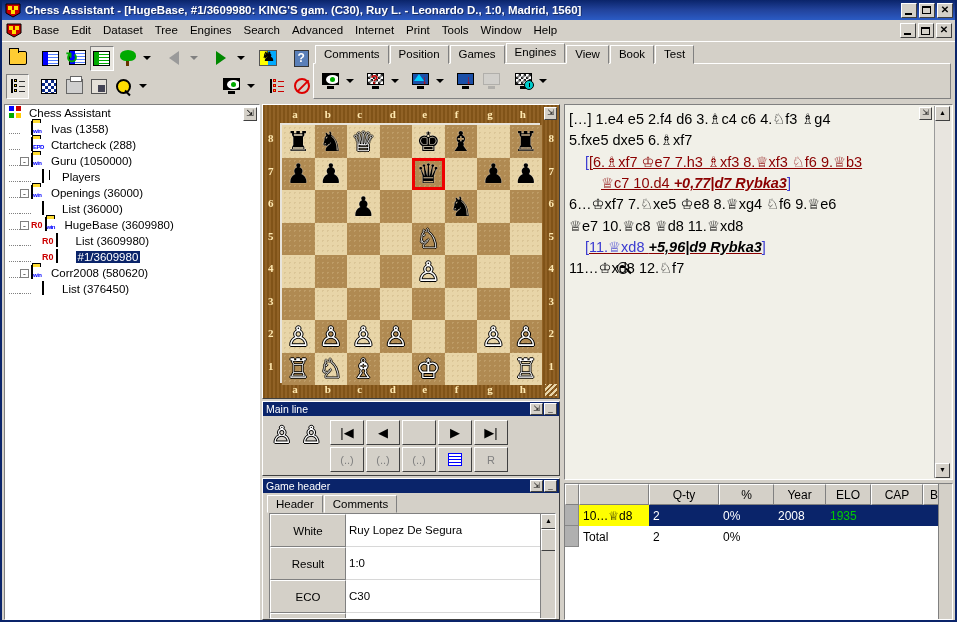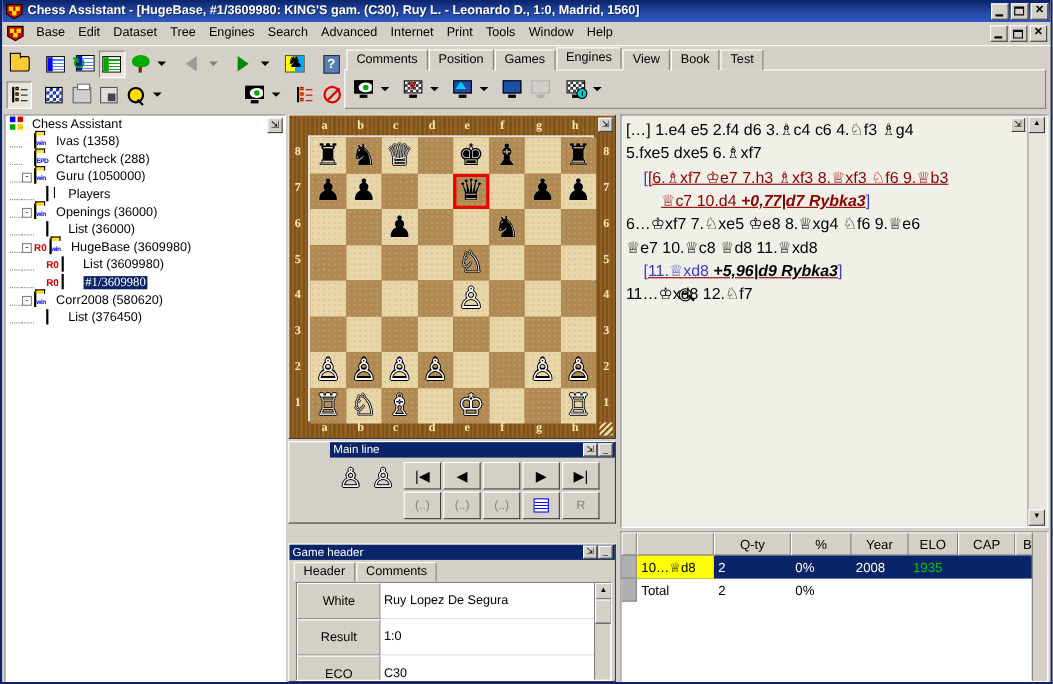--- a/index.html
+++ b/index.html
@@ -211,21 +211,21 @@
   .tnode { display: flex; align-items: center; height: 16px; padding-left: 4px; white-space: nowrap; }
   .tbox {
     width: 9px; height: 9px; border: 1px solid #808080; background: #fff;
     font-size: 8px; line-height: 7px; text-align: center; margin-right: 2px;
     flex: none; color: #000; font-family: "Liberation Mono", monospace;
   }
   .tspacer { width: 11px; flex: none; }
   .tdots { width: 11px; flex: none; border-bottom: 1px dotted #808080; height: 9px; }
   .ticon { width: 17px; height: 14px; margin-right: 3px; flex: none; position: relative; }
   .tlabel { font-size: 11.5px; color: #000; }
-  .tlabel.sel { background: #0a246a; color: #fff; padding: 0 2px; font-family: Liberation Serif, serif; }
+  .tlabel.sel { background: #0a246a; color: #fff; padding: 0 2px; }
   .ro-badge { color: #c00; font-size: 9px; font-weight: bold; margin-right: 2px; flex:none; font-family:"Liberation Sans",sans-serif;}
   .fold {
     width: 16px; height: 13px; background: #fd3; border: 1px solid #000;
     position: relative;
   }
   .fold::before { content:''; position:absolute; left:0; top:-3px; width:7px;height:3px;background:#fd3;border:1px solid #000;border-bottom:none;}
   .fold span { position:absolute; left:1px; bottom:0; font-size:6px; color:#00f; font-weight:bold; line-height:6px; letter-spacing:-0.5px;}
   .listico {
     width: 14px; height: 13px; background: #fff; border: 1px solid #000;
     background-image: repeating-linear-gradient(to bottom,#fff 0 2px,#88a 2px 3px);
@@ -279,40 +279,40 @@
     display: flex; align-items: center; padding-left: 3px;
     font-size: 10.5px; font-weight: normal;
   }
   .ptitle .pbtns { margin-left: auto; display:flex; gap:1px; padding-right:2px; }
   .pbtn { width: 13px; height: 12px; background: #d4d0c8; color:#000;
           border: 1px solid; border-color: #fff #404040 #404040 #fff;
           font-size: 8px; text-align: center; line-height: 9px; }
 
   .mainline-pane {
     border: 1px solid; border-color: #fff #404040 #404040 #fff;
-    width: 298px; background: #d4d0c8; margin-top: 2px; padding-left: 37px;
+    width: 298px; background: #d4d0c8; margin-top: 2px;
   }
   .ml-body { display: flex; padding: 4px 2px 3px 4px; }
   .ml-pawns { display: flex; gap: 8px; align-items: flex-start; padding: 3px 8px 0 4px; }
   .ml-pawns span { font-size: 24px; line-height: 1; }
   .navgrid { display: grid; grid-template-columns: repeat(5, 34px); gap: 2px; }
   .navbtn {
     height: 25px; background: #d4d0c8;
     border: 1px solid; border-color: #fff #404040 #404040 #fff;
     display: flex; align-items: center; justify-content: center;
     font-size: 13px; color: #000;
   }
   .navbtn.blank { }
   .navbtn.dis { color: #808080; font-size: 11px; }
   .navbtn .lgrid { width:14px;height:13px;background:#fff;border:1px solid #00f;
      background-image: repeating-linear-gradient(to bottom,#fff 0 2px,#00f 2px 3px);}
 
   .gh-pane {
     border: 1px solid; border-color: #fff #404040 #404040 #fff;
-    width: 298px; background: #d4d0c8; margin-top: 18px; flex: 1;
+    width: 298px; background: #d4d0c8; margin-top: 2px; flex: 1;
     display: flex; flex-direction: column; overflow: hidden;
   }
   .gh-tabs { display: flex; align-items: flex-end; height: 18px; padding-left: 4px; margin-top:2px; }
   .gh-tab { padding: 2px 8px; font-size: 11.5px; background:#d4d0c8;
     border: 1px solid; border-color: #fff #808080 #d4d0c8 #fff; margin-right:1px; }
   .gh-tab.active { border-bottom-color: transparent; }
   .gh-table {
     margin: 0 3px 0 6px; border: 1px solid; border-color:#808080 #fff #fff #808080;
     background: #fff; flex: 1; display: flex; position: relative; overflow: hidden;
   }

